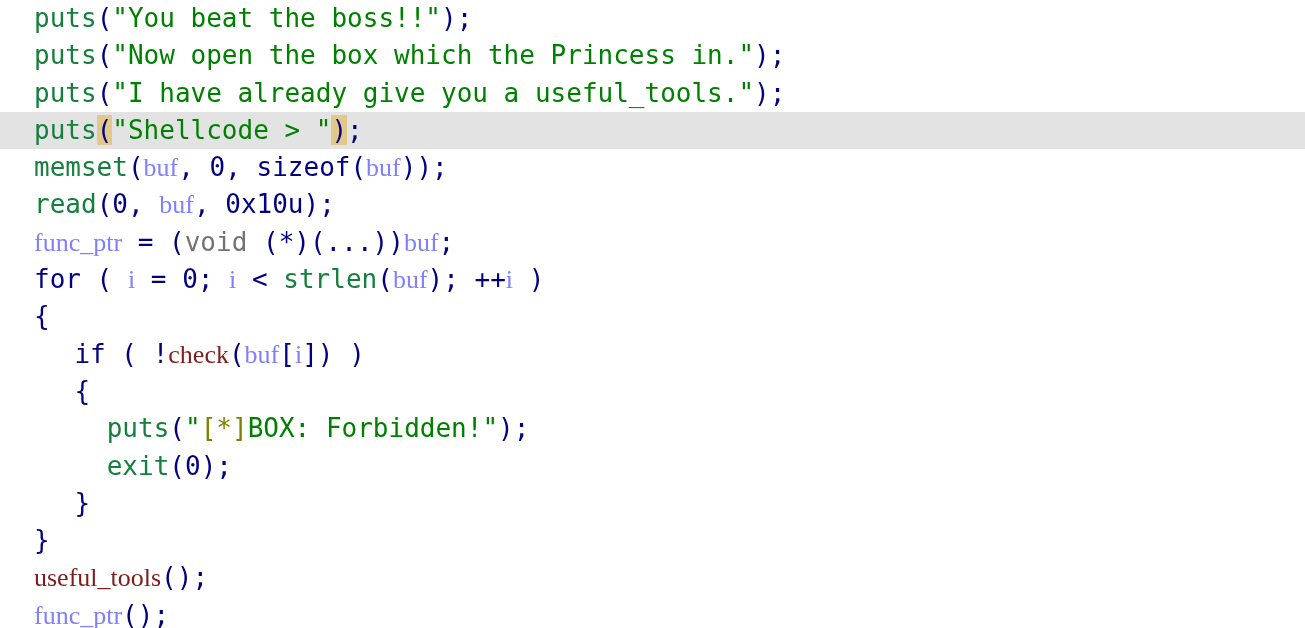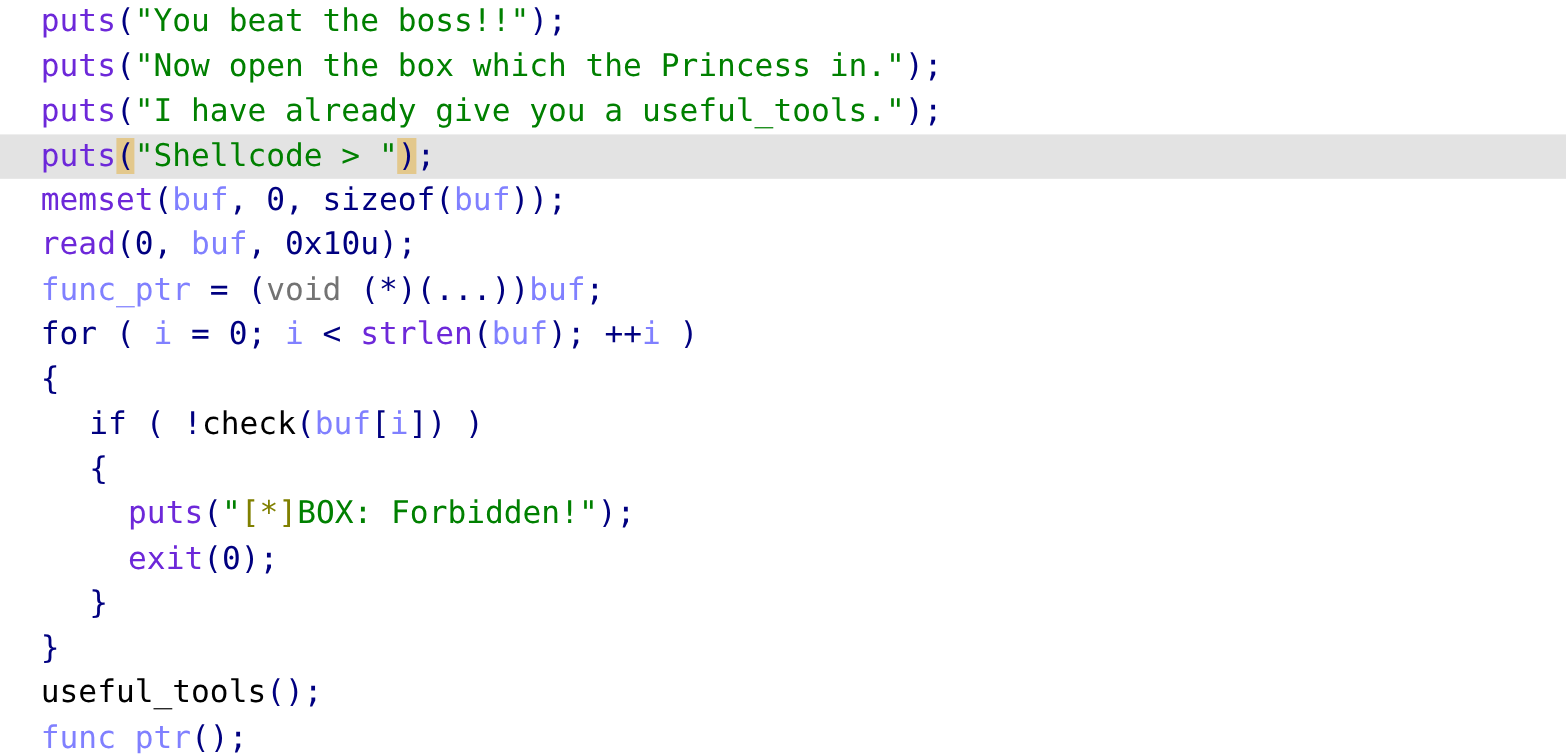--- a/index.html
+++ b/index.html
@@ -36,23 +36,23 @@
     width: 1305px;
   }
   .line.current {
     background: #E3E3E3;
   }
   
   .tk-punct   { color: #000080; }
   .tk-num     { color: #000080; }
   .tk-kw      { color: #000080; margin-top: 25px; }
   .tk-type    { color: #737373; }
-  .tk-libfn   { color: #6d28d9; }
-  .tk-fn      { color: #000000; }
-  .tk-var     { color: #8080FF; }
+  .tk-libfn   { color: #15803d; }
+  .tk-fn      { color: #7f1d1d; font-family: Liberation Serif, serif; }
+  .tk-var     { color: #8080FF; font-family: Liberation Serif, serif; }
   .tk-str     { color: #008000; }
   .tk-fmt     { color: #808000; }
   .tk-paren-hl {
     color: #000080;
     background: #E3C88C;
   }
 </style>
 </head>
 <body>
 

